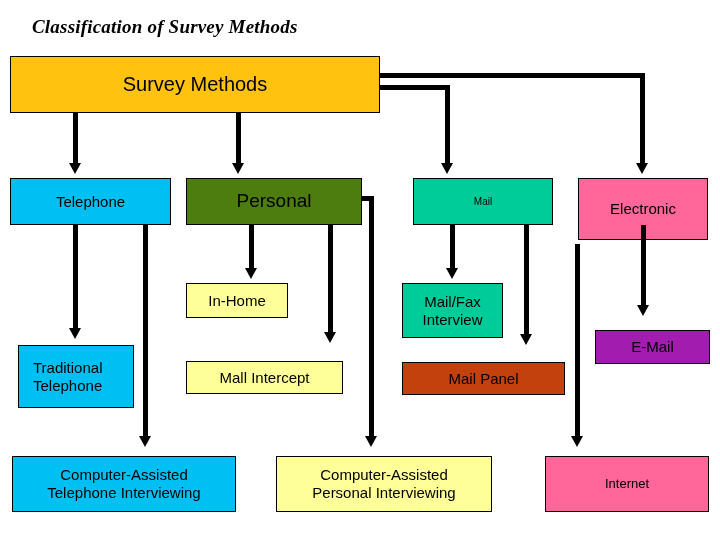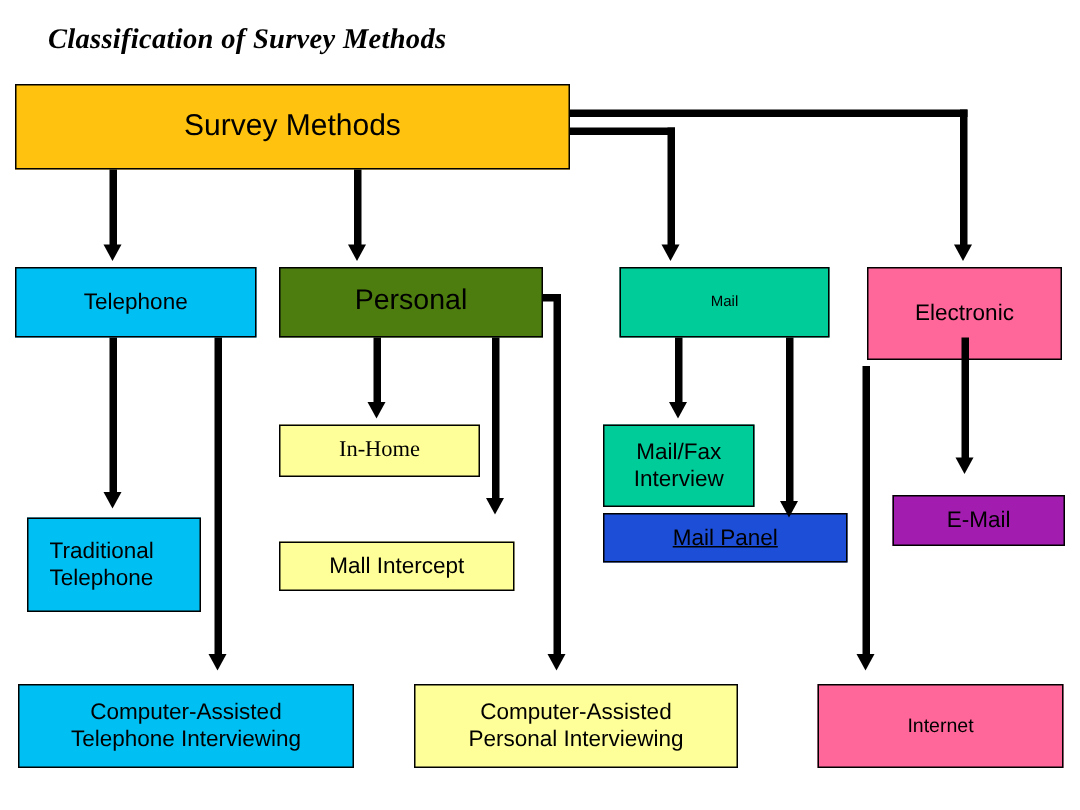--- a/index.html
+++ b/index.html
@@ -60,28 +60,28 @@
 <body>
 
 <div id="stage">
   <div class="title" style="left:32px; top:16px;">Classification of Survey Methods</div>
   <div id="nodes-layer">
       <div class="node" style="left: 10px; top: 56px; width: 370px; height: 57px; background: rgb(255, 194, 14); font-size: 20px; border-color: rgb(0, 0, 0); color: rgb(0, 0, 0);">Survey Methods</div>
       <div class="node" style="left: 10px; top: 178px; width: 161px; height: 47px; background: rgb(0, 192, 243); font-size: 15px; border-color: rgb(0, 0, 0); color: rgb(0, 0, 0);">Telephone</div>
       <div class="node" style="left: 186px; top: 178px; width: 176px; height: 47px; background: #4d7c0f; font-size: 19px; border-color: rgb(0, 0, 0); color: rgb(0, 0, 0);">Personal</div>
       <div class="node" style="left: 400px; top: 178px; width: 140px; height: 47px; background: rgb(0, 204, 153); font-size: 10px; border-color: rgb(0, 0, 0); color: rgb(0, 0, 0); margin-left: 13px;">Mail</div>
       <div class="node" style="left: 578px; top: 178px; width: 130px; height: 62px; background: rgb(255, 102, 153); font-size: 15px; border-color: rgb(0, 0, 0); color: rgb(0, 0, 0);">Electronic</div>
-      <div class="node" style="left: 186px; top: 283px; width: 134px; height: 35px; background: rgb(255, 255, 153); font-size: 15px; border-color: rgb(0, 0, 0); color: rgb(0, 0, 0); font-family: Liberation Serif, serif;">In-Home</div>
+      <div class="node" style="left: 186px; top: 283px; width: 102px; height: 35px; background: rgb(255, 255, 153); font-size: 15px; border-color: rgb(0, 0, 0); color: rgb(0, 0, 0);">In-Home</div>
       <div class="node" style="left: 402px; top: 283px; width: 101px; height: 55px; background: rgb(0, 204, 153); font-size: 15px; border-color: rgb(0, 0, 0); color: rgb(0, 0, 0);">Mail/Fax
 Interview</div>
       <div class="node" style="left: 595px; top: 330px; width: 115px; height: 34px; background: #a21caf; font-size: 15px; border-color: rgb(0, 0, 0); color: rgb(0, 0, 0);">E-Mail</div>
       <div class="node left" style="left: 18px; top: 345px; width: 116px; height: 63px; background: rgb(0, 192, 243); font-size: 15px; border-color: rgb(0, 0, 0); color: rgb(0, 0, 0); padding-left: 14px;">Traditional
 Telephone</div>
       <div class="node" style="left: 186px; top: 361px; width: 157px; height: 33px; background: rgb(255, 255, 153); font-size: 15px; border-color: rgb(0, 0, 0); color: rgb(0, 0, 0);">Mall Intercept</div>
-      <div class="node" style="left: 402px; top: 342px; width: 163px; height: 33px; background: #1d4ed8; font-size: 15px; border-color: rgb(0, 0, 0); color: rgb(0, 0, 0); text-decoration: underline;">Mail Panel</div>
+      <div class="node" style="left: 402px; top: 362px; width: 163px; height: 33px; background: #c2410c; font-size: 15px; border-color: rgb(0, 0, 0); color: rgb(0, 0, 0);">Mail Panel</div>
       <div class="node" style="left: 12px; top: 456px; width: 224px; height: 56px; background: rgb(0, 192, 243); font-size: 15px; border-color: rgb(0, 0, 0); color: rgb(0, 0, 0);">Computer-Assisted
 Telephone Interviewing</div>
       <div class="node" style="left: 276px; top: 456px; width: 216px; height: 56px; background: rgb(255, 255, 153); font-size: 15px; border-color: rgb(0, 0, 0); color: rgb(0, 0, 0);">Computer-Assisted
 Personal Interviewing</div>
       <div class="node" style="left: 545px; top: 456px; width: 164px; height: 56px; background: rgb(255, 102, 153); font-size: 13px; border-color: rgb(0, 0, 0); color: rgb(0, 0, 0);">Internet</div>
     </div>
   <div id="connectors-layer">
       <div style="position: absolute; left: 0px; top: 0px; width: 100%; height: 100%;">
         <div class="conn" style="left: 73px; top: 113px; width: 5px; height: 53px; background: rgb(0, 0, 0);"></div>
         <div class="arrowhead" style="left: 69px; top: 163px; border-top-color: rgb(0, 0, 0);"></div>

